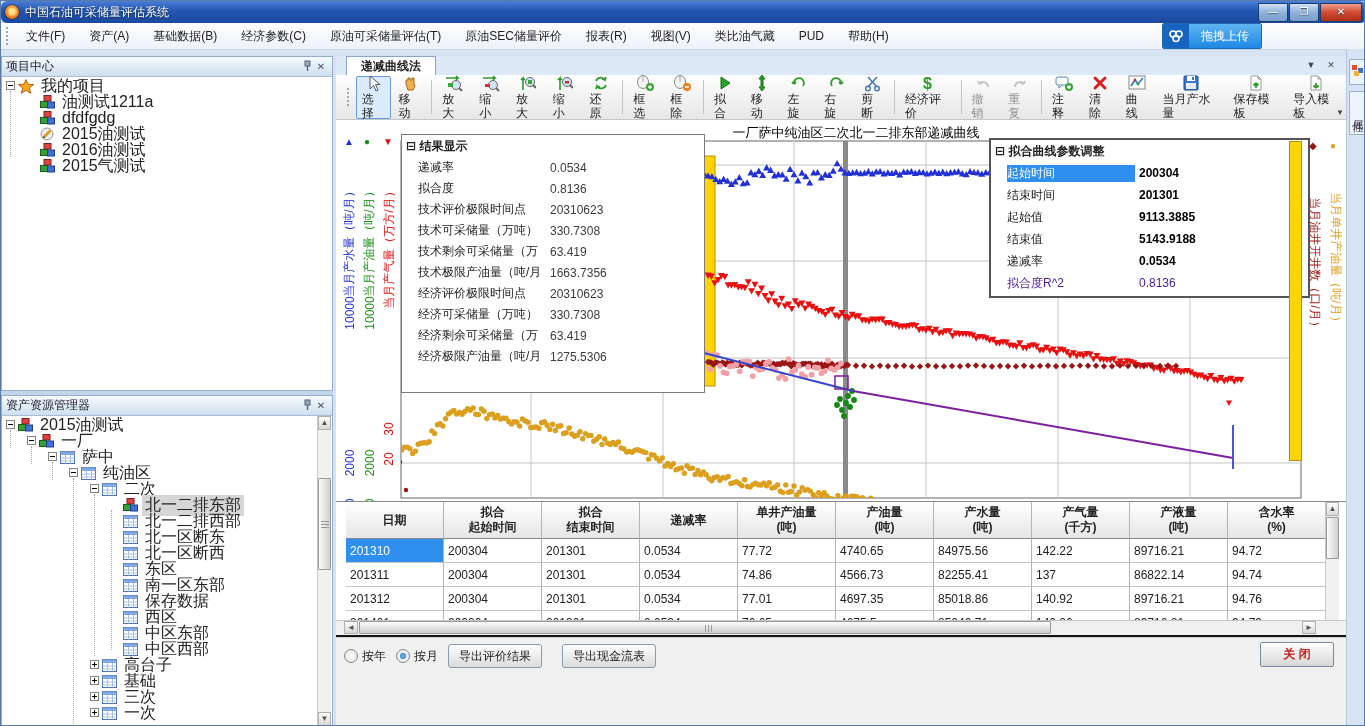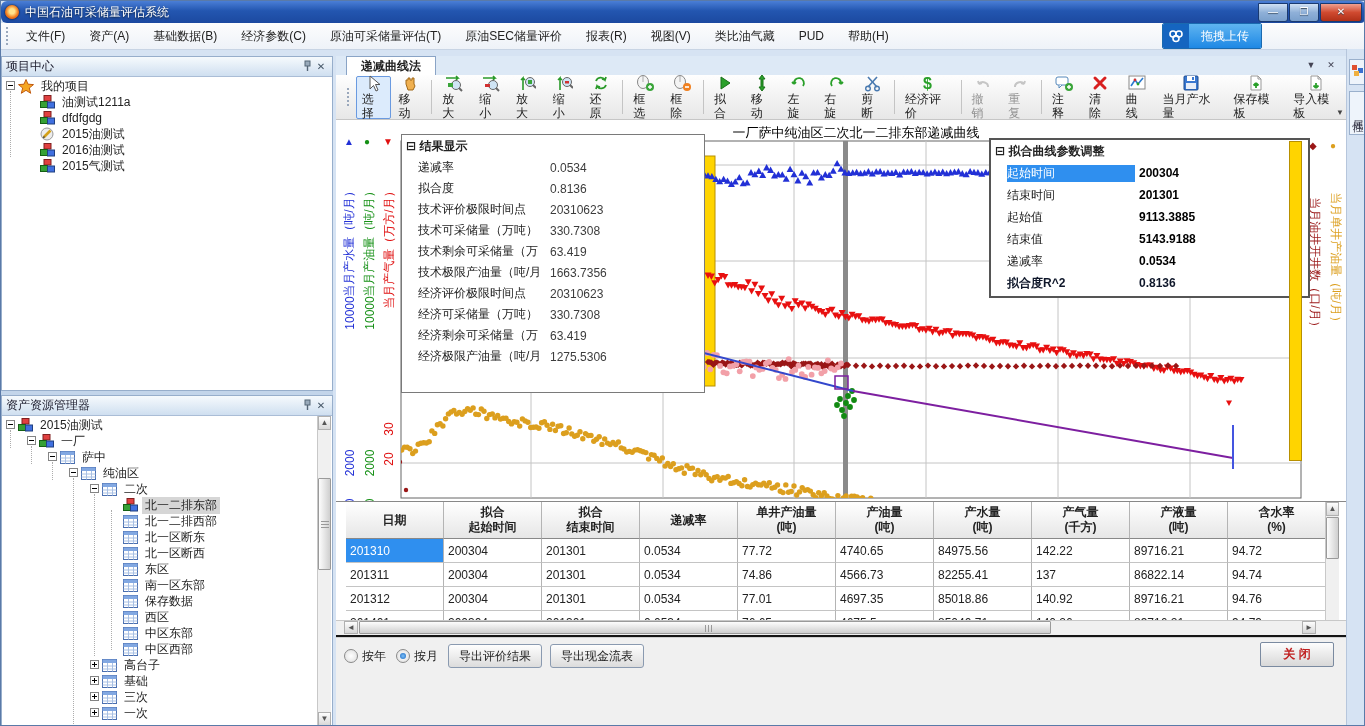--- a/index.html
+++ b/index.html
@@ -19,21 +19,21 @@
   .upload{margin-left:auto;margin-right:104px;display:flex;height:24px;border:1px solid #1a6ab0;border-radius:2px;overflow:hidden;}
   .upload .uicon{width:26px;background:#1565c0;display:flex;align-items:center;justify-content:center;}
   .upload .ulabel{background:linear-gradient(#5fb4f0,#1e88e5);color:#fff;display:flex;align-items:center;padding:0 12px;}
   
   .lpanel{position:absolute;left:0;width:332px;background:#fff;border:1px solid #97aecb;box-sizing:border-box;}
   .phead{height:19px;background:linear-gradient(#f6fafd,#cfdff0);border-bottom:1px solid #aabdd6;display:flex;align-items:center;padding:0 4px;color:#223;}
   .phead .sp{flex:1;}
   .pico{width:14px;height:13px;text-align:center;color:#456;font-size:10px;line-height:13px;}
   .pbody{position:relative;overflow:hidden;background:#fff;}
   .trow{display:flex;align-items:center;height:16px;white-space:nowrap;position:relative;}
-  .trow .lbl{padding:0 3px;font-size:12px;text-align:right;}
+  .trow .lbl{padding:0 3px;font-size:16px;text-align:right;}
   .trow .lbl.sel{background:#d6d6d6;}
   .xp{display:inline-block;margin-right:3px;}
   .ticon{display:inline-block;margin-right:4px;line-height:0;}
   .guide{position:absolute;border-left:1px dotted #adadad;width:0;}
   .vsb{position:absolute;background:#f0f0f0;border-left:1px solid #c8c8c8;}
   .vsb .arr{position:absolute;left:0;width:13px;height:14px;background:linear-gradient(#fdfdfd,#d8d8d8);border:1px solid #b0b0b0;box-sizing:border-box;font-size:8px;color:#555;text-align:center;line-height:12px;}
   .vsb .thumb{position:absolute;left:0;width:13px;background:linear-gradient(90deg,#fdfdfd,#cfcfcf);border:1px solid #9a9a9a;box-sizing:border-box;border-radius:1px;}
   .splitter{position:absolute;left:0;width:332px;height:4px;background:#c3d5ea;}
   
   .main{position:absolute;left:335px;top:55px;width:1010px;height:671px;background:#fff;}
@@ -56,21 +56,21 @@
   .vr{transform:translate(-50%,-50%) rotate(90deg);}
   .mark{position:absolute;font-size:10px;}
   .opanel{position:absolute;background:#fff;border:1px solid #7a7a7a;font-size:12px;}
   .opanel .ptitle{font-weight:bold;padding:3px 4px 2px 4px;}
   .opanel .prow{display:flex;height:21px;align-items:center;padding-left:16px;}
   .opanel .plab{width:128px;overflow:hidden;white-space:nowrap;}
   .opanel .pval{padding-left:4px;color:#3c3c3c;}
   .fitp .prow{height:22px;}
   .fitp .plab{width:128px;}
   .fitp .pval{font-weight:bold;color:#000;}
-  .fitp .prow.dim .plab,.fitp .prow.dim .pval{color:#0f172a;font-weight:bold;}
+  .fitp .prow.dim .plab,.fitp .prow.dim .pval{color:#4c1d95;font-weight:normal;}
   .fitp .plab.selb{background:#2f8fef;color:#fff;}
   .ybar{position:absolute;background:#ffd400;border:1px solid #b89000;box-sizing:border-box;}
   
   .gridwrap{position:absolute;left:0;top:445px;width:1010px;height:183px;background:#fff;border-top:1px solid #888;}
   .grid{position:absolute;left:10px;top:0;}
   .grow{display:flex;}
   .gcell{width:98px;border-right:1px solid #b4b4b4;border-bottom:1px solid #c4c4c4;box-sizing:border-box;padding:0 0 0 4px;display:flex;align-items:center;font-size:12px;}
   .ghead .gcell{height:37px;justify-content:center;text-align:center;font-weight:bold;padding:0;background:linear-gradient(#ffffff,#e6e6e6);border-bottom:1px solid #888;white-space:pre-line;line-height:1.25;}
   .gbody .gcell{height:24px;}
   .gcell.seldate{background:#2f8fef;color:#fff;}
@@ -78,21 +78,21 @@
   .hsb .arr{position:absolute;top:0;width:14px;height:13px;background:linear-gradient(#fdfdfd,#d8d8d8);border:1px solid #b0b0b0;box-sizing:border-box;font-size:8px;color:#555;text-align:center;line-height:12px;}
   .hsb .thumb{position:absolute;top:0;height:13px;background:linear-gradient(#fdfdfd,#cfcfcf);border:1px solid #9a9a9a;box-sizing:border-box;border-radius:1px;}
   .hgrip{position:absolute;top:3px;left:50%;width:8px;height:7px;background:repeating-linear-gradient(90deg,#999 0 1px,transparent 1px 3px);}
   .blackline{position:absolute;left:0;top:579px;width:1010px;height:2px;background:#141414;}
   
   .footer{position:absolute;left:0;top:581px;width:1010px;height:90px;background:#f0f0f0;border-top:1px solid #d0d0d0;}
   .frow{position:absolute;left:8px;top:6px;display:flex;align-items:center;}
   .radio{width:12px;height:12px;border-radius:50%;border:1px solid #8a8a8a;background:radial-gradient(#fff,#dcdcdc);margin-right:4px;position:relative;}
   .radio.on:after{content:"";position:absolute;left:3px;top:3px;width:6px;height:6px;border-radius:50%;background:radial-gradient(#7ec0f8,#1565c0);}
   .rlbl{margin-right:10px;text-align:center;}
-  .pbtn{height:22px;border:1px solid #8a9ab0;border-radius:3px;background:linear-gradient(#fefefe,#dcdcdc);padding:0 10px;margin-right:8px;display:flex;align-items:center;}
+  .pbtn{height:22px;border:1px solid #8a9ab0;border-radius:3px;background:linear-gradient(#fefefe,#dcdcdc);padding:0 10px;margin-right:20px;display:flex;align-items:center;}
   .closebtn{position:absolute;right:12px;top:4px;width:72px;height:23px;border:1px solid #7a8aa0;border-radius:2px;background:linear-gradient(#fdfdfd,#d8d8d8);display:flex;align-items:center;justify-content:center;color:#c02020;font-weight:bold;}
   
   .rstrip{position:absolute;left:1345px;top:48px;width:20px;height:678px;background:#d6e3f3;border-left:1px solid #b6c6dc;}
   .rtab{position:absolute;left:2px;width:17px;background:#eef4fb;border:1px solid #9ab0cc;box-sizing:border-box;text-align:center;}
   .rtab.txt{writing-mode:vertical-rl;font-size:11px;padding:4px 0;letter-spacing:2px;color:#334;}
 </style>
 </head>
 <body>
 
 <div class="app">

